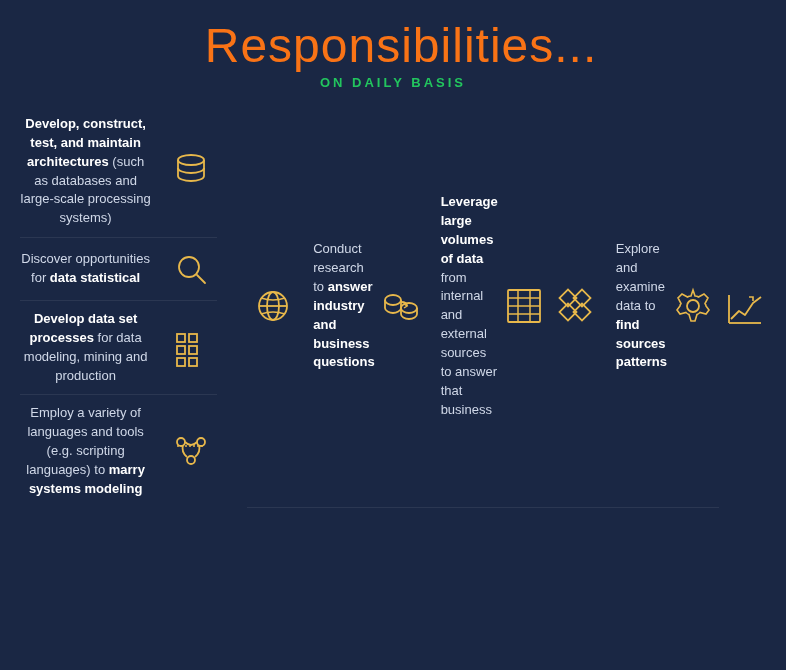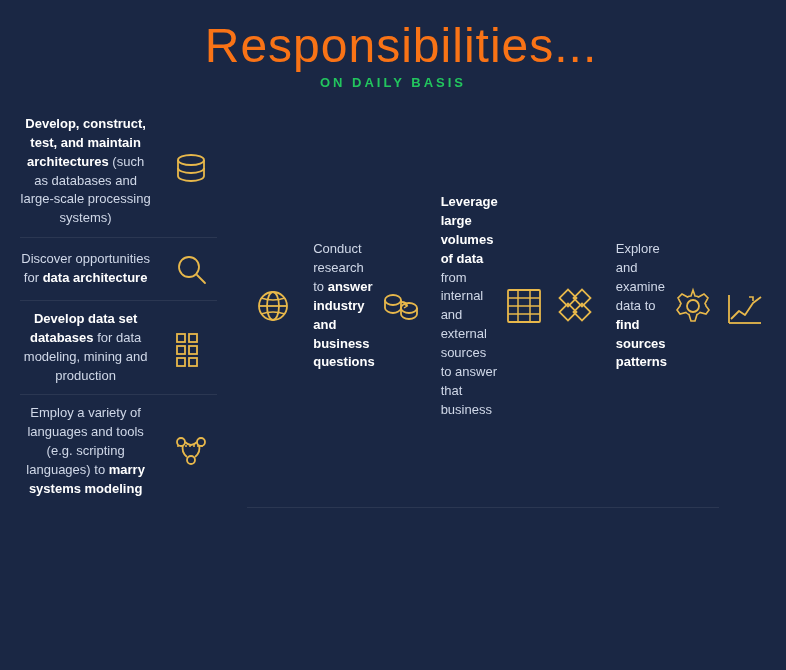--- a/index.html
+++ b/index.html
@@ -109,30 +109,30 @@
     <div class="left-item-text"><strong>Develop, construct, test, and maintain architectures</strong> (such as databases and large-scale processing systems)</div>
     <div class="icon-box">
           <svg class="icon" viewBox="0 0 44 44" fill="none" xmlns="http://www.w3.org/2000/svg">
     <ellipse cx="22" cy="10" rx="13" ry="5" stroke="#e8b84b" stroke-width="1.8"></ellipse>
     <path d="M9 10v8c0 2.76 5.82 5 13 5s13-2.24 13-5v-8" stroke="#e8b84b" stroke-width="1.8"></path>
     <path d="M9 18v8c0 2.76 5.82 5 13 5s13-2.24 13-5v-8" stroke="#e8b84b" stroke-width="1.8"></path>
   </svg>
         </div>
   </div>
       <div class="left-item">
-    <div class="left-item-text">Discover opportunities for <strong>data architecture</strong></div>
+    <div class="left-item-text">Discover opportunities for <strong>data statistical</strong></div>
     <div class="icon-box">
           <svg class="icon" viewBox="0 0 44 44" fill="none" xmlns="http://www.w3.org/2000/svg">
     <circle cx="20" cy="20" r="10" stroke="#e8b84b" stroke-width="1.8"></circle>
     <line x1="28" y1="28" x2="36" y2="36" stroke="#e8b84b" stroke-width="1.8" stroke-linecap="round"></line>
   </svg>
         </div>
   </div>
       <div class="left-item">
-    <div class="left-item-text"><strong>Develop data set databases</strong> for data modeling, mining and production</div>
+    <div class="left-item-text"><strong>Develop data set processes</strong> for data modeling, mining and production</div>
     <div class="icon-box">
           <svg class="icon" viewBox="0 0 44 44" fill="none" xmlns="http://www.w3.org/2000/svg">
     <rect x="8" y="8" width="8" height="8" stroke="#e8b84b" stroke-width="1.8"></rect>
     <rect x="20" y="8" width="8" height="8" stroke="#e8b84b" stroke-width="1.8"></rect>
     <rect x="8" y="20" width="8" height="8" stroke="#e8b84b" stroke-width="1.8"></rect>
     <rect x="20" y="20" width="8" height="8" stroke="#e8b84b" stroke-width="1.8"></rect>
     <rect x="8" y="32" width="8" height="8" stroke="#e8b84b" stroke-width="1.8"></rect>
     <rect x="20" y="32" width="8" height="8" stroke="#e8b84b" stroke-width="1.8"></rect>
   </svg>
         </div>

